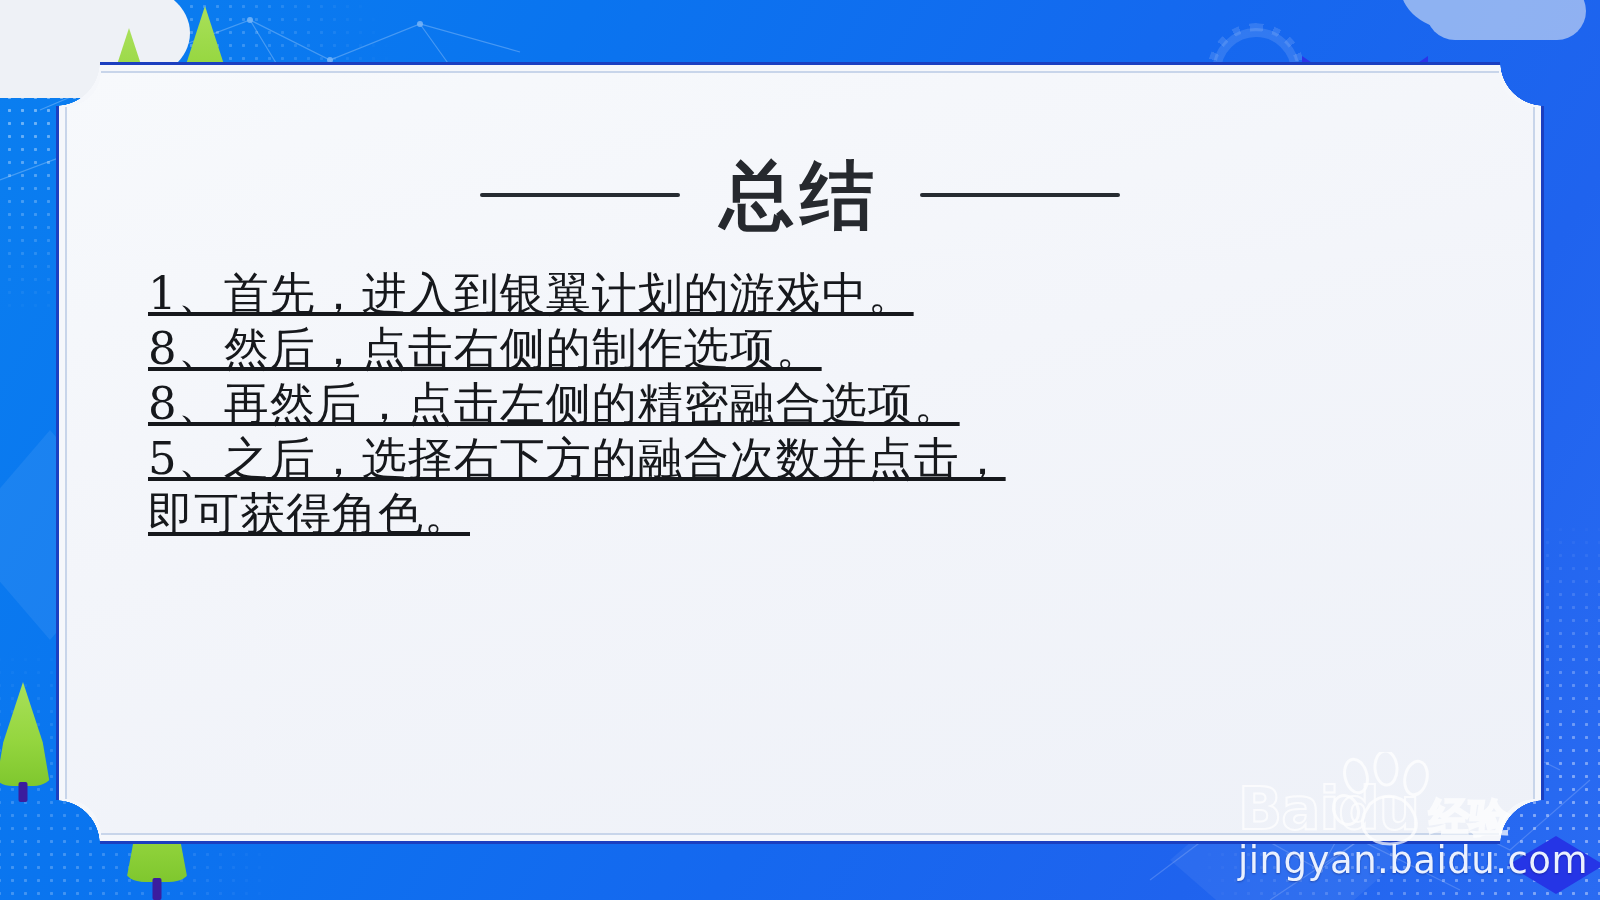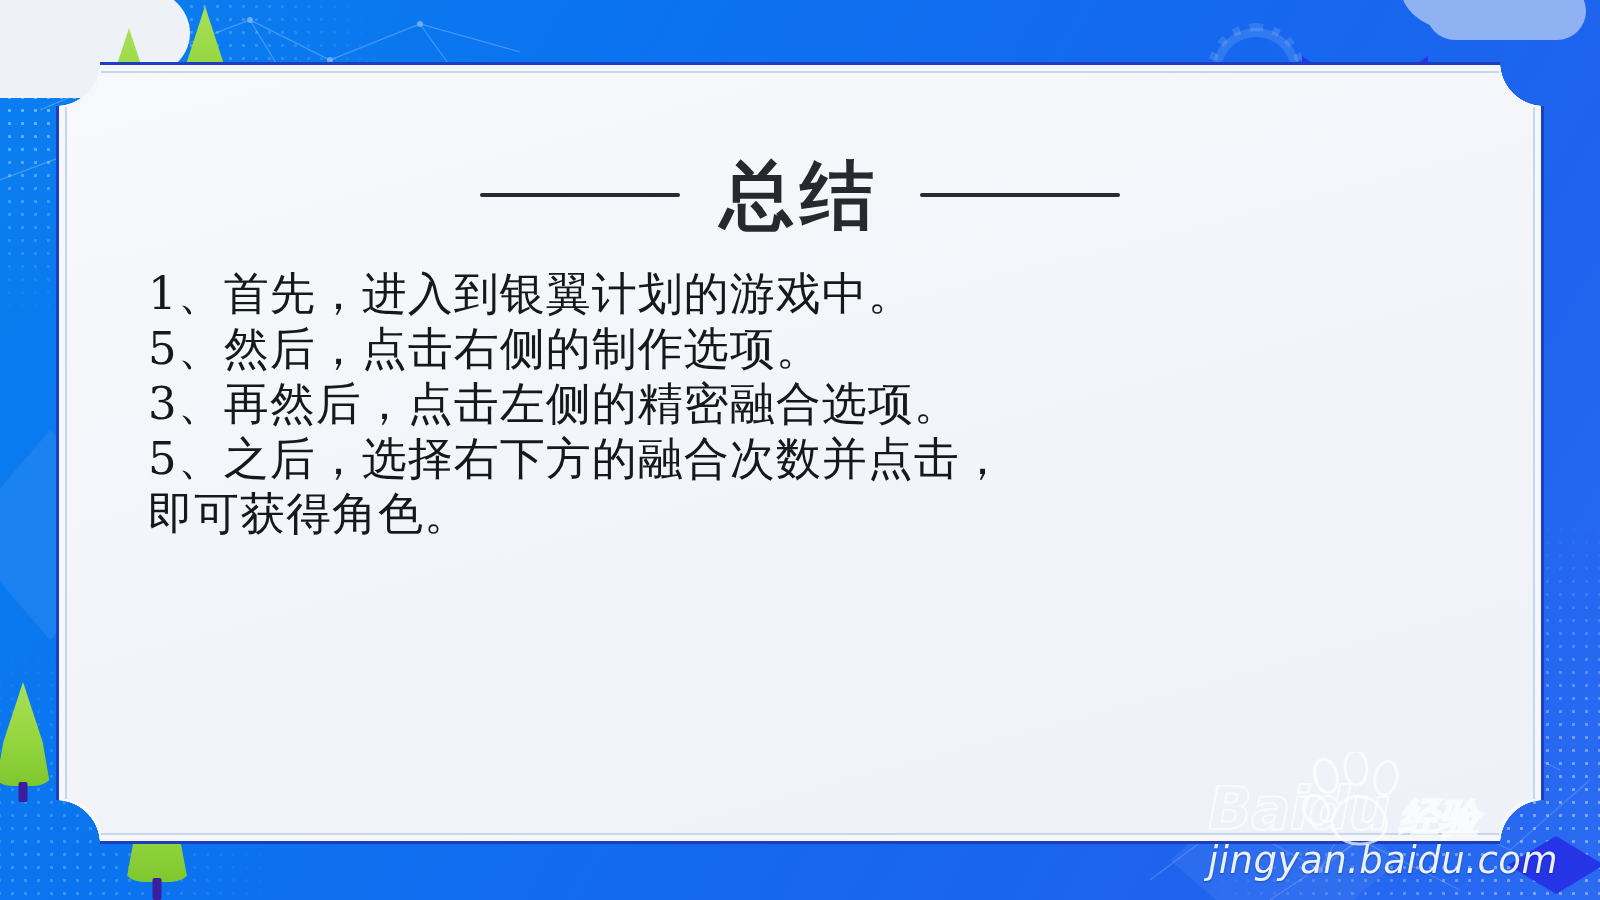--- a/index.html
+++ b/index.html
@@ -166,30 +166,30 @@
     margin-top: 34px;
     padding-left: 22px;
   }
   .body-line {
     font-family: "DejaVu Serif", "Liberation Serif", serif;
     font-size: 45px;
     line-height: 55px;
     color: #16181c;
     letter-spacing: 1px;
     white-space: pre;
+    text-decoration: underline;
   }
 
   
   .watermark {
     position: absolute;
-    right: 42px;
+    right: 12px;
     bottom: 18px;
     text-align: right;
     pointer-events: none;
-    font-style: italic;
   }
   .wm-logo {
     display: flex;
     align-items: flex-end;
     gap: 6px;
     opacity: .9;
   }
   .wm-word {
     font-family: "DejaVu Sans", "Liberation Sans", sans-serif;
     font-size: 58px;
@@ -338,22 +338,22 @@
     <div class="content">
 
       <div class="title-row">
         <div class="title-rule"></div>
         <div class="title-text">总结</div>
         <div class="title-rule"></div>
       </div>
 
       <div class="body-block">
         <div class="body-line">1、首先，进入到银翼计划的游戏中。</div>
-        <div class="body-line">5、然后，点击右侧的制作选项。</div>
-        <div class="body-line">3、再然后，点击左侧的精密融合选项。</div>
+        <div class="body-line">8、然后，点击右侧的制作选项。</div>
+        <div class="body-line">8、再然后，点击左侧的精密融合选项。</div>
         <div class="body-line">5、之后，选择右下方的融合次数并点击，</div>
         <div class="body-line">即可获得角色。</div>
       </div>
 
     </div>
   </div>
 
   <div class="watermark">
     <div class="wm-logo">
       <svg class="paw" viewBox="0 0 120 96">

